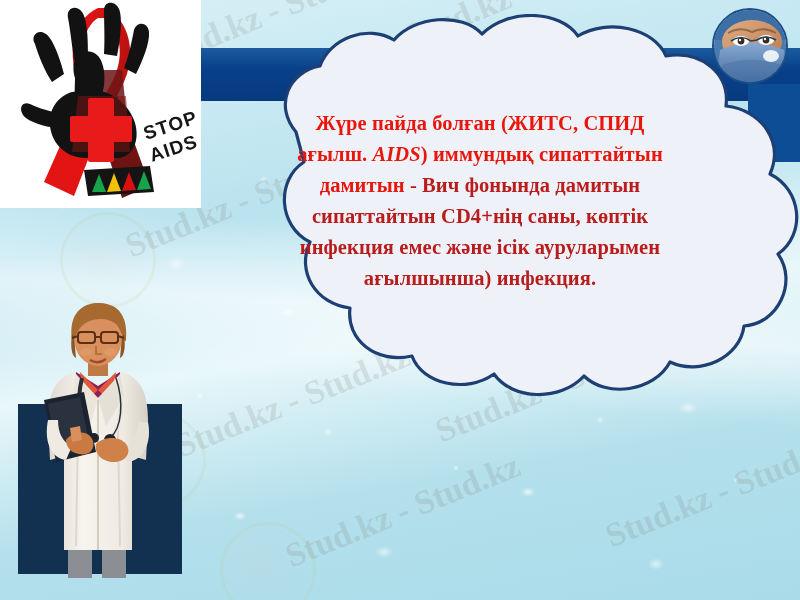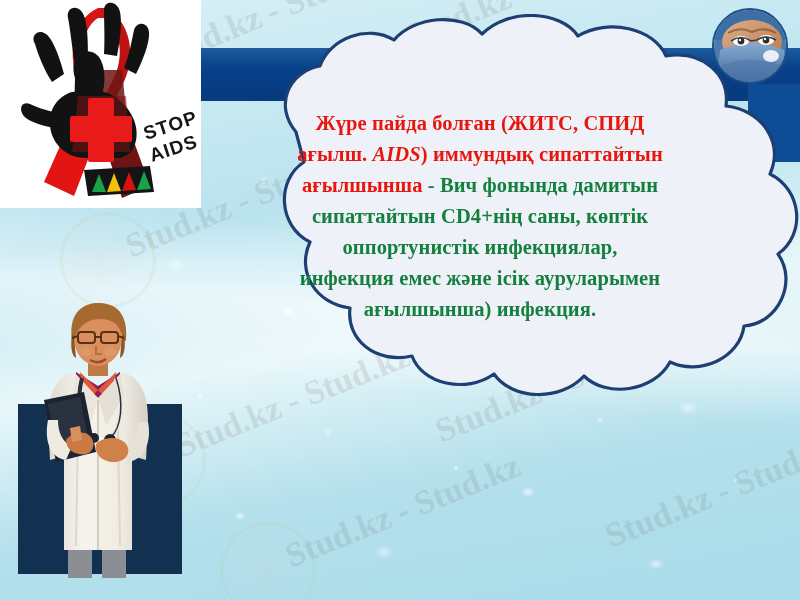--- a/index.html
+++ b/index.html
@@ -128,21 +128,21 @@
     width:484px;
     text-align:center;
     font-family:"Liberation Serif", serif;
     font-weight:bold;
     font-size:20.5px;
     line-height:31px;
     letter-spacing:.1px;
   }
   .tl { display:block; white-space:nowrap; }
   .red  { color:#e8160c; }
-  .blue { color:#15803d;text-align:center; }
+  .blue { color:#b91c1c;text-align:center; }
   .ital { font-style:italic; }
 
   
   .wm {
     position:absolute;
     font-family:"Liberation Serif", serif;
     font-weight:bold;
     color:rgba(120,110,100,.16);
     white-space:nowrap;
     transform-origin:left top;
@@ -352,20 +352,19 @@
         C 198 350 168 326 172 294
         C 138 290 118 258 132 228
         C 100 212 98 166 126 148
         Z" fill="#eef2f8" stroke="#1d3f73" stroke-width="3.2" stroke-linejoin="round"></path>
     </svg>
   </div>
 
   <div class="cloud-text" id="cloud-text">
       <span class="tl"><span class="red">Жүре пайда болған (ЖИТС, СПИД</span></span>
       <span class="tl"><span class="red">ағылш. </span><span class="red ital">AIDS</span><span class="red">) иммундық сипаттайтын</span></span>
-      <span class="tl"><span class="red">ағылшынша</span><span class="blue"> - Вич фонында дамитын</span></span>
+      <span class="tl"><span class="red">дамитын</span><span class="blue"> - Вич фонында дамитын</span></span>
       <span class="tl"><span class="blue">сипаттайтын CD4+нің саны, көптік</span></span>
-      <span class="tl"><span class="blue">оппортунистік инфекциялар,</span></span>
       <span class="tl"><span class="blue">инфекция емес және ісік ауруларымен</span></span>
       <span class="tl"><span class="blue">ағылшынша) инфекция.</span></span>
     </div>
 
 </div>
 
 </body></html>

